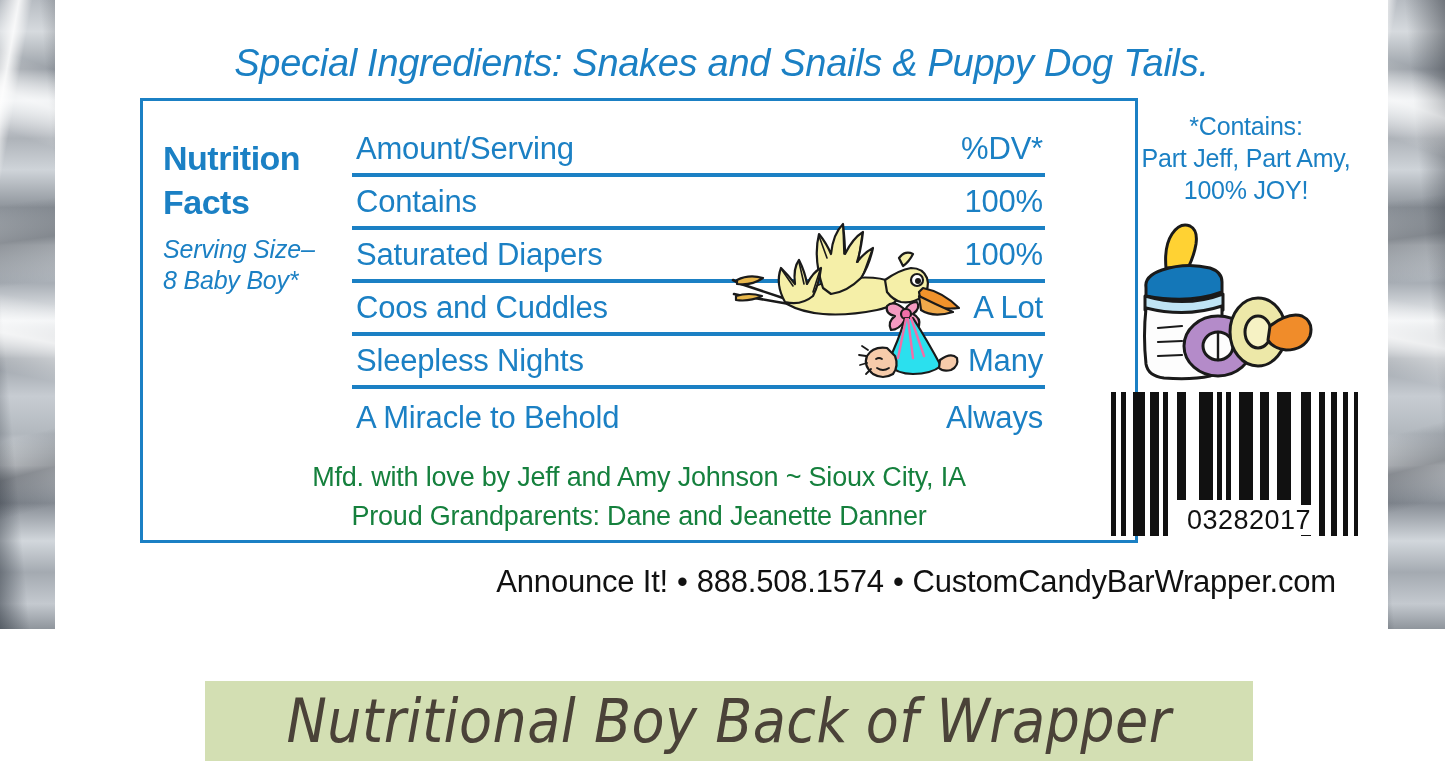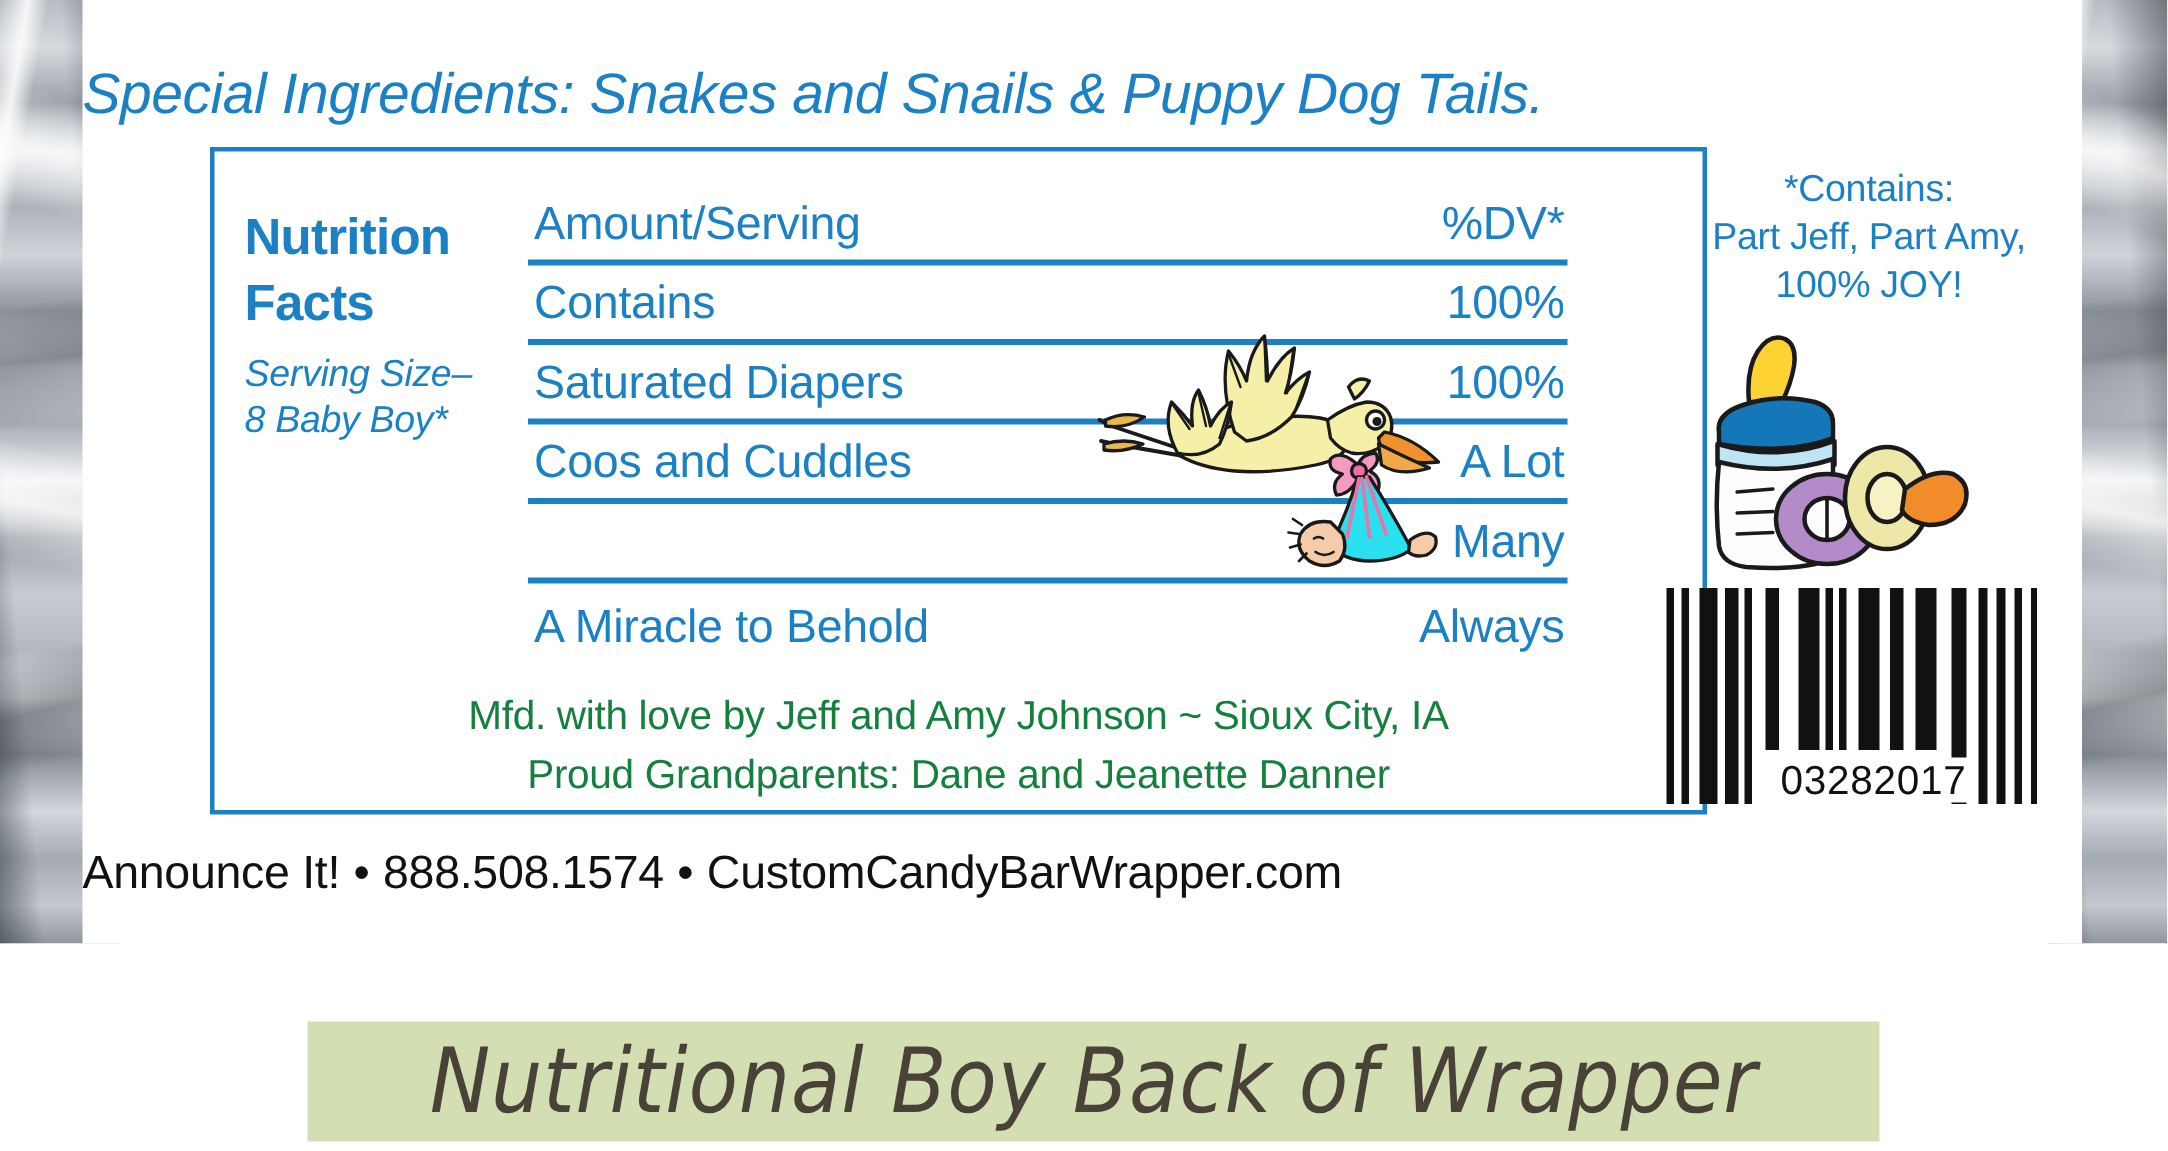--- a/index.html
+++ b/index.html
@@ -62,21 +62,21 @@
     height: 629px;
     background: #ffffff;
   }
 
   
   .headline {
     position: absolute;
     left: 0;
     top: 42px;
     width: 1333px;
-    text-align: left;
+    text-align: center;
     font-size: 38px;
     font-style: italic;
     font-weight: 400;
     color: #1B80C4;
     letter-spacing: -0.3px;
     white-space: nowrap;
   }
 
   
   .nutrition-box {
@@ -211,21 +211,21 @@
     background: #ffffff;
     padding: 0 4px;
   }
 
   
   .contact {
     position: absolute;
     left: 0;
     top: 564px;
     width: 1281px;
-    text-align: left;
+    text-align: right;
     font-size: 31px;
     color: #111111;
     letter-spacing: -0.2px;
     white-space: nowrap;
   }
   .contact .dot { padding: 0 9px; }
 
   
   .caption-banner {
     position: absolute;
@@ -294,20 +294,21 @@
       </div>
       <div class="nf-row">
         <span class="rlabel">Saturated Diapers</span>
         <span class="rvalue">100%</span>
       </div>
       <div class="nf-row">
         <span class="rlabel">Coos and Cuddles</span>
         <span class="rvalue">A Lot</span>
       </div>
       <div class="nf-row">
+        <span class="rlabel">Sleepless Nights</span>
         <span class="rvalue">Many</span>
       </div>
       <div class="nf-row">
         <span class="rlabel">A Miracle to Behold</span>
         <span class="rvalue">Always</span>
       </div>
     </div>
 
     <div class="stork">
       <svg viewBox="0 0 248 170" width="248" height="170" xmlns="http://www.w3.org/2000/svg">

